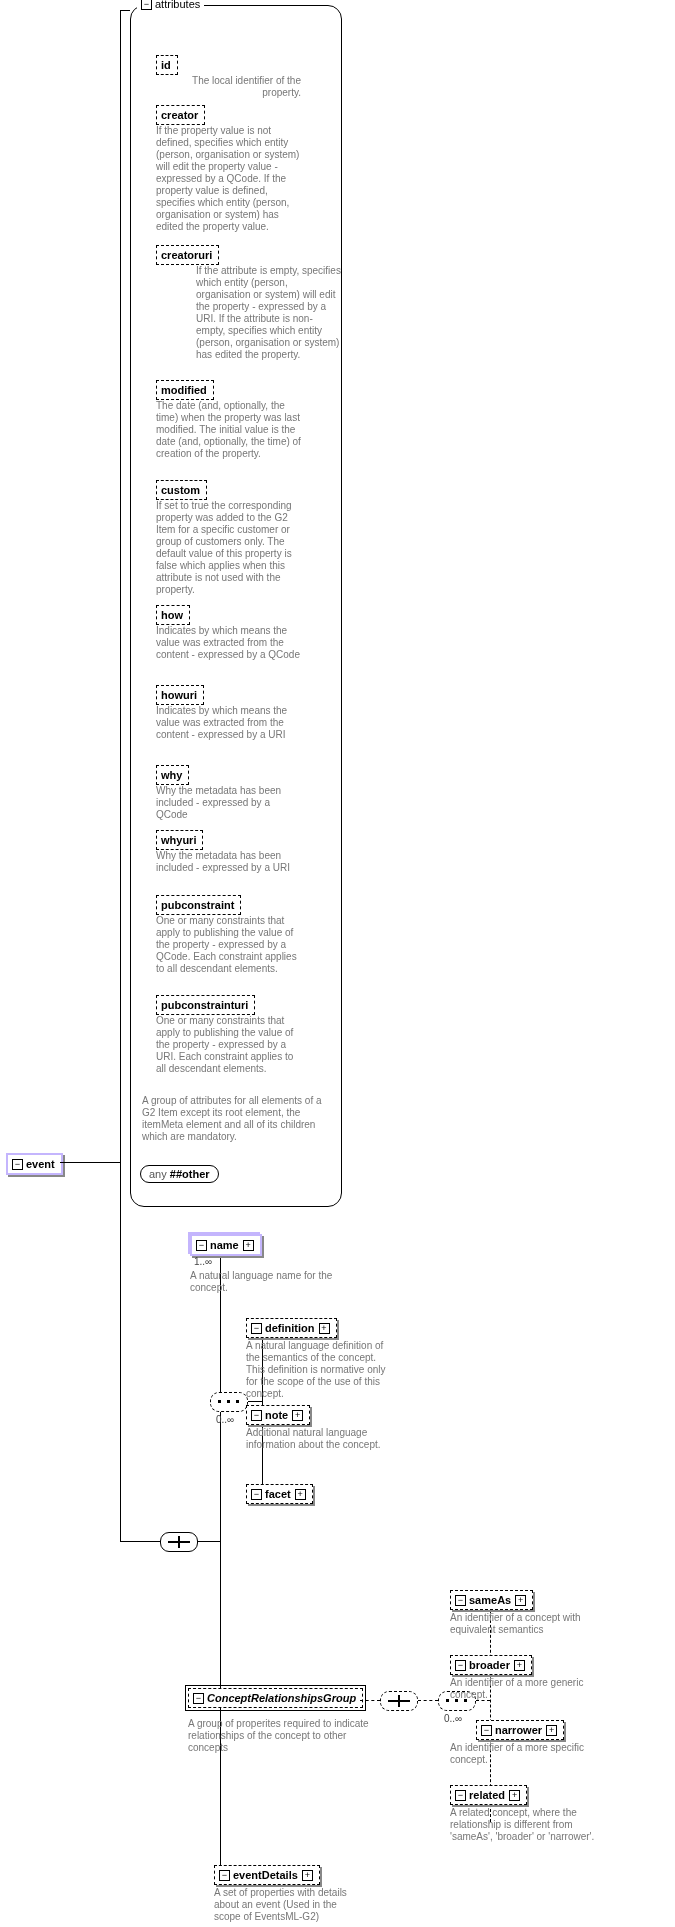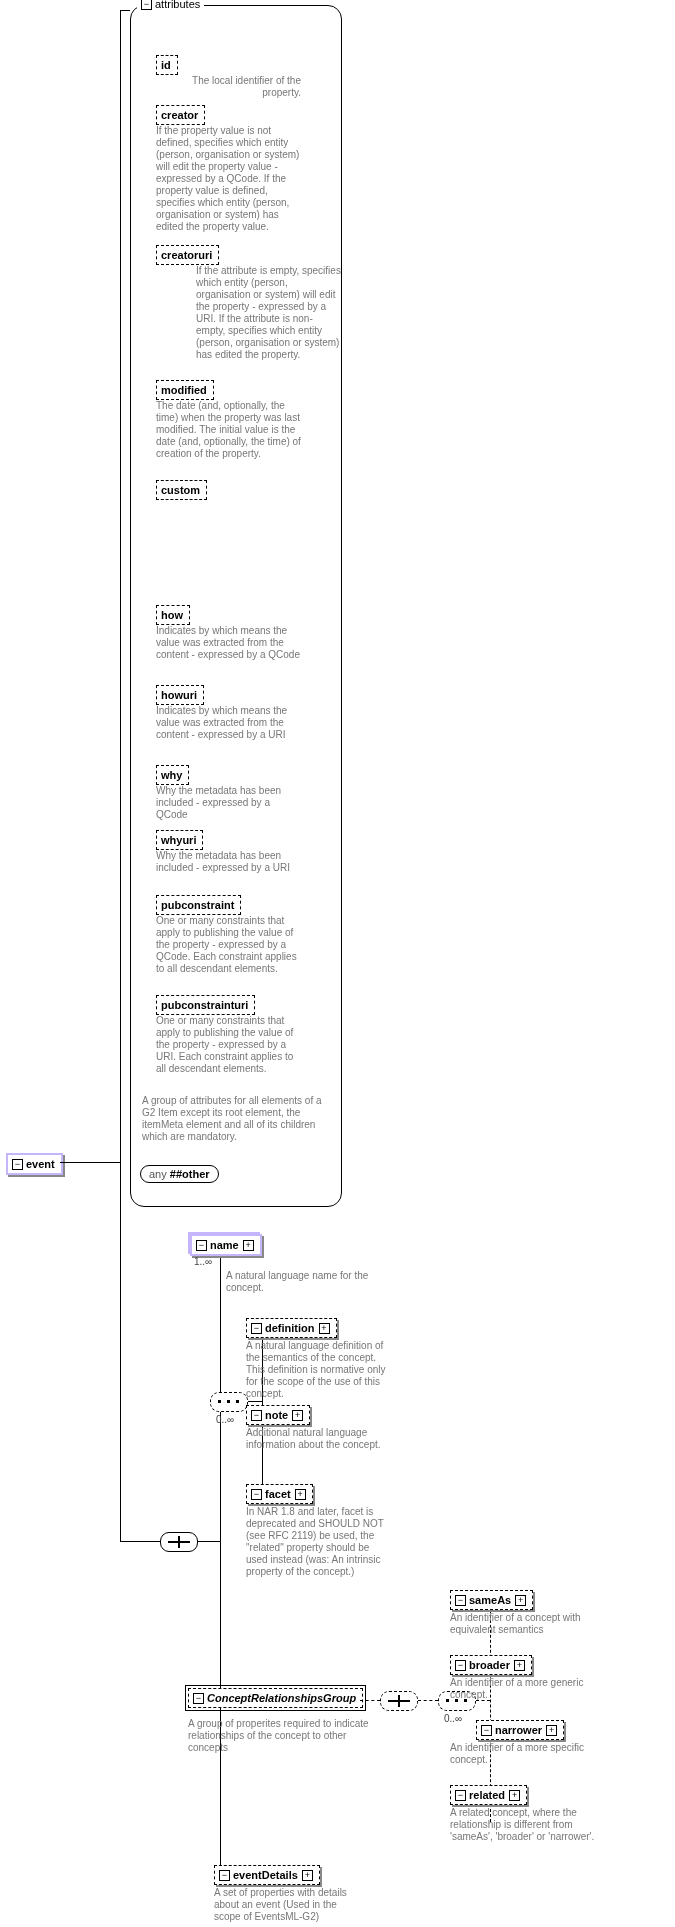--- a/index.html
+++ b/index.html
@@ -187,20 +187,21 @@
   <div class="ebox dashed" style="left:156px; top:105px;" data-name="attr-creator"><span class="label">creator</span></div>
   <div class="desc" style="left:156px; top:125px;" data-name="attr-creator-desc">If the property value is not defined, specifies which entity (person, organisation or system) will edit the property value - expressed by a QCode. If the property value is defined, specifies which entity (person, organisation or system) has edited the property value.</div>
 
   <div class="ebox dashed" style="left:156px; top:245px;" data-name="attr-creatoruri"><span class="label">creatoruri</span></div>
   <div class="desc" style="left:156px; top:265px;margin-left:40px;" data-name="attr-creatoruri-desc">If the attribute is empty, specifies which entity (person, organisation or system) will edit the property - expressed by a URI. If the attribute is non-empty, specifies which entity (person, organisation or system) has edited the property.</div>
 
   <div class="ebox dashed" style="left:156px; top:380px;" data-name="attr-modified"><span class="label">modified</span></div>
   <div class="desc" style="left:156px; top:400px;" data-name="attr-modified-desc">The date (and, optionally, the time) when the property was last modified. The initial value is the date (and, optionally, the time) of creation of the property.</div>
 
   <div class="ebox dashed" style="left:156px; top:480px;" data-name="attr-custom"><span class="label">custom</span></div>
+  <div class="desc" style="left:156px; top:500px;" data-name="attr-custom-desc">If set to true the corresponding property was added to the G2 Item for a specific customer or group of customers only. The default value of this property is false which applies when this attribute is not used with the property.</div>
 
   <div class="ebox dashed" style="left:156px; top:605px;" data-name="attr-how"><span class="label">how</span></div>
   <div class="desc" style="left:156px; top:625px;" data-name="attr-how-desc">Indicates by which means the value was extracted from the content - expressed by a QCode</div>
 
   <div class="ebox dashed" style="left:156px; top:685px;" data-name="attr-howuri"><span class="label">howuri</span></div>
   <div class="desc" style="left:156px; top:705px;" data-name="attr-howuri-desc">Indicates by which means the value was extracted from the content - expressed by a URI</div>
 
   <div class="ebox dashed" style="left:156px; top:765px;" data-name="attr-why"><span class="label">why</span></div>
   <div class="desc" style="left:156px; top:785px;" data-name="attr-why-desc">Why the metadata has been included - expressed by a QCode</div>
 
@@ -236,21 +237,21 @@
   <style>
     [data-name="name-element"]:first-of-type { display:none; }
   </style>
 
   <div class="hline" style="left:220px; top:1244px; width:14px;"></div>
 
   <div class="ebox solid with-shadow" style="left:190px; top:1234px;" data-name="name-element">
     <span class="toggle" data-name="minus-icon">−</span><span class="label">name</span><span class="toggle right" data-name="plus-icon">+</span>
   </div>
   <div class="card" style="left:194px; top:1256px;" data-name="name-card">1..∞</div>
-  <div class="desc" style="left:190px; top:1270px;margin-left:36px;" data-name="name-desc">A natural language name for the concept.</div>
+  <div class="desc" style="left:190px; top:1270px;" data-name="name-desc">A natural language name for the concept.</div>
 
   <div class="hline" style="left:220px; top:1400px; width:0px;"></div>
   <div class="comp choice dashed" style="left:210px; top:1392px;" data-name="choice-compositor-1">
       <span></span>
       <span></span>
       <span></span>
     </div>
   <div class="hline dashed" style="left:220px; top:1400px; width:0;"></div>
   <div class="vline" style="left:220px; top:1244px; height:0;"></div>
 
@@ -275,21 +276,20 @@
   <div class="hline" style="left:262px; top:1415px; width:14px;"></div>
   <div class="ebox dashed with-shadow" style="left:246px; top:1405px;" data-name="note-element">
     <span class="toggle" data-name="minus-icon">−</span><span class="label">note</span><span class="toggle right" data-name="plus-icon">+</span>
   </div>
   <div class="desc" style="left:246px; top:1427px;" data-name="note-desc">Additional natural language information about the concept.</div>
 
   <div class="hline" style="left:262px; top:1494px; width:14px;"></div>
   <div class="ebox dashed with-shadow" style="left:246px; top:1484px;" data-name="facet-element">
     <span class="toggle" data-name="minus-icon">−</span><span class="label">facet</span><span class="toggle right" data-name="plus-icon">+</span>
   </div>
-  <div class="desc" style="left:246px; top:1506px;" data-name="facet-desc">In NAR 1.8 and later, facet is deprecated and SHOULD NOT (see RFC 2119) be used, the "related" property should be used instead (was: An intrinsic property of the concept.)</div>
 
   <div class="hline" style="left:220px; top:1700px; width:14px;"></div>
   <div class="ebox dashed double-border" style="left:188px; top:1688px;" data-name="concept-relationships-group">
     <span class="toggle" data-name="minus-icon">−</span><span class="label italic">ConceptRelationshipsGroup</span>
   </div>
   <div class="desc wide" style="left:188px; top:1718px;" data-name="crg-desc">A group of properites required to indicate relationships of the concept to other concepts</div>
 
   <div class="hline dashed" style="left:360px; top:1700px; width:20px;"></div>
   <div class="comp seq dashed" style="left:380px; top:1691px;" data-name="sequence-compositor-2"></div>
   <div class="hline dashed" style="left:418px; top:1700px; width:20px;"></div>

